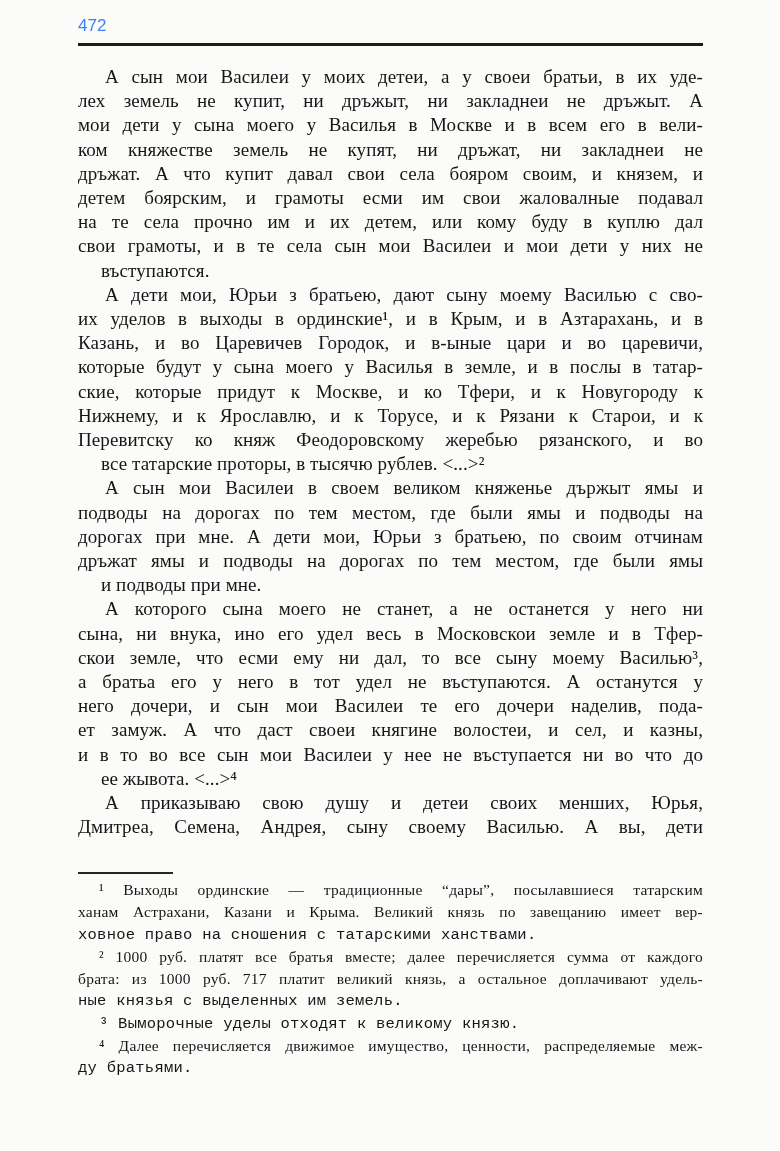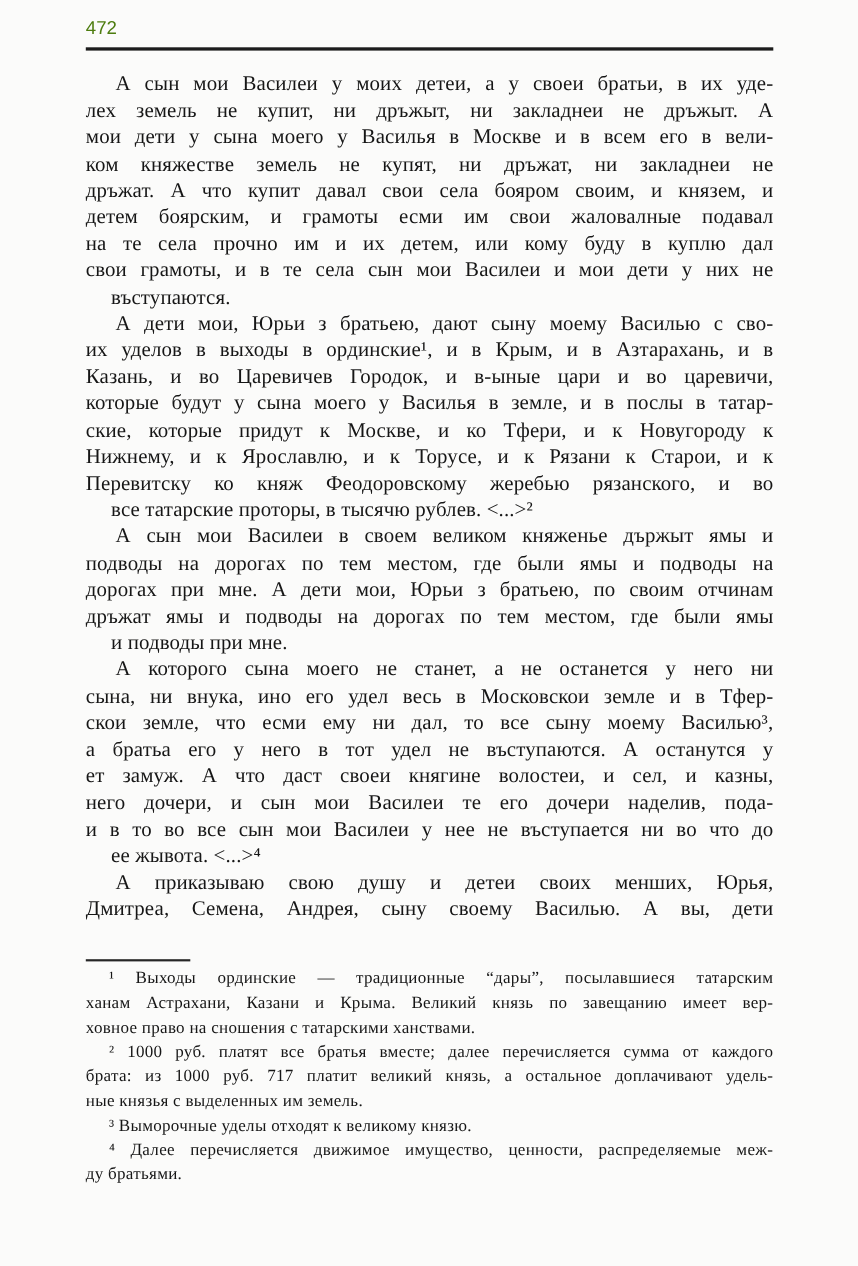--- a/index.html
+++ b/index.html
@@ -12,21 +12,21 @@
   .page {
     position: relative;
     width: 780px; height: 1151px;
     overflow: hidden;
   }
   .header {
     position: absolute;
     left: 78px; top: 16px; width: 625px;
     display: flex; justify-content: space-between; align-items: flex-start;
     font-family: "Liberation Sans", sans-serif;
-    font-size: 17px; color: #4d7c0f;
+    font-size: 17px; color: #3b82f6;
   }
   .header-rule {
     position: absolute;
     left: 78px; top: 43px; width: 625px; height: 3px;
     background: #1c1c1c;
   }
   .body-text {
     position: absolute;
     left: 78px; top: 65px; width: 625px;
   }
@@ -50,21 +50,21 @@
     left: 78px; top: 879px; width: 625px;
   }
   .fn-line {
     font-size: 15.5px;
     line-height: 22.3px;
     text-align: justify;
     text-align-last: justify;
     letter-spacing: 0.25px;
   }
   .fn-line.first { padding-left: 21px; box-sizing: border-box; }
-  .fn-line.last  { text-align-last: left; }
+  .fn-line.last  { text-align-last: left; font-family: Liberation Mono, monospace; }
 </style>
 </head>
 <body>
 
 <div class="page">
 
   <div class="header">
     <span>472</span>
   </div>
 
@@ -97,22 +97,22 @@
         <div class="line">подводы на дорогах по тем местом, где были ямы и подводы на</div>
         <div class="line">дорогах при мне. А дети мои, Юрьи з братьею, по своим отчинам</div>
         <div class="line">дръжат ямы и подводы на дорогах по тем местом, где были ямы</div>
         <div class="line last">и подводы при мне.</div>
       </div>
       <div>
         <div class="line first">А которого сына моего не станет, а не останется у него ни</div>
         <div class="line">сына, ни внука, ино его удел весь в Московскои земле и в Тфер-</div>
         <div class="line">скои земле, что есми ему ни дал, то все сыну моему Василью³,</div>
         <div class="line">а братьа его у него в тот удел не въступаются. А останутся у</div>
+        <div class="line">него дочери, и сын мои Василеи те его дочери наделив, пода-</div>
         <div class="line">ет замуж. А что даст своеи княгине волостеи, и сел, и казны,</div>
-        <div class="line">него дочери, и сын мои Василеи те его дочери наделив, пода-</div>
         <div class="line">и в то во все сын мои Василеи у нее не въступается ни во что до</div>
         <div class="line last">ее жывота. &lt;...&gt;⁴</div>
       </div>
       <div>
         <div class="line first">А приказываю свою душу и детеи своих менших, Юрья,</div>
         <div class="line">Дмитреа, Семена, Андрея, сыну своему Василью. А вы, дети</div>
       </div>
     </div>
 
   <div class="footnote-rule"></div>

